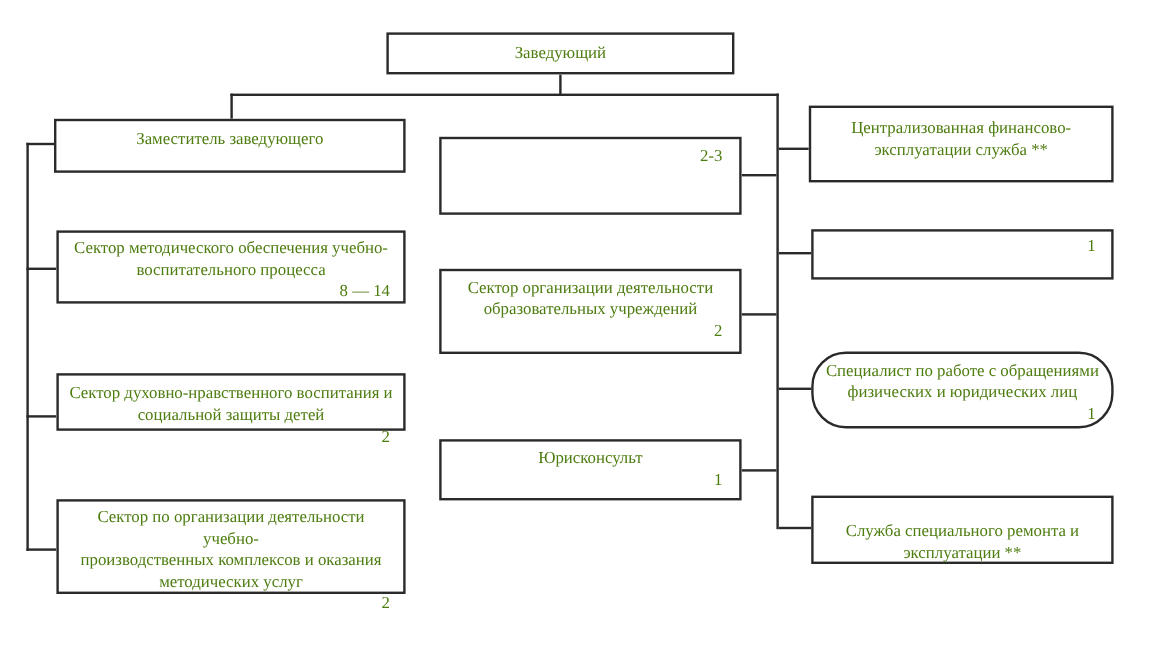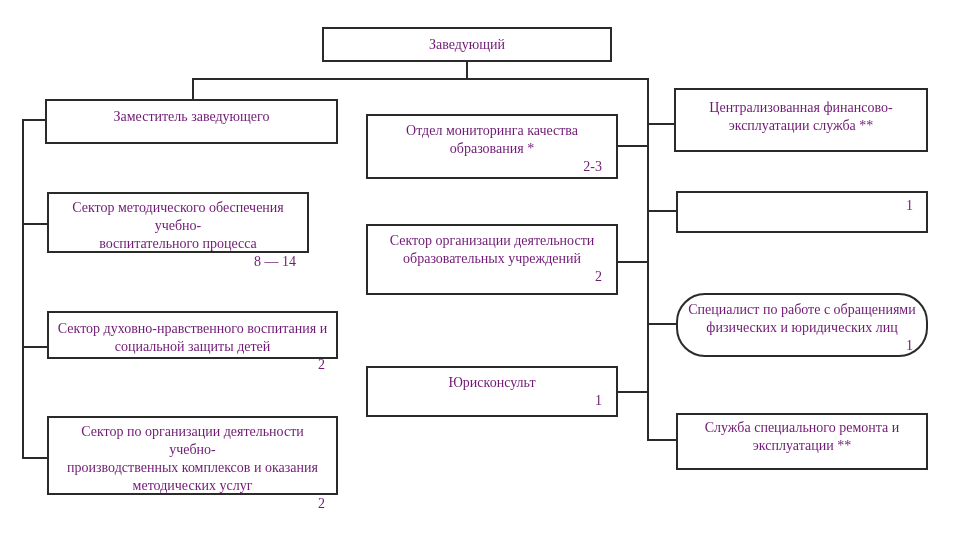--- a/index.html
+++ b/index.html
@@ -2,21 +2,21 @@
 <html><head>
 <meta charset="utf-8">
 <style>
   html, body { margin: 0; padding: 0; background: #e9e9e9; }
   .canvas {
     position: relative;
     width: 960px;
     height: 540px;
     background: #ffffff;
     font-family: "Liberation Serif", "DejaVu Serif", serif;
-    color: #701a75;
+    color: #4d7c0f;
     overflow: hidden;
   }
   .box {
     position: absolute;
     border: 2px solid #2a2a2a;
     background: #ffffff;
     box-sizing: border-box;
     font-size: 14px;
     line-height: 18px;
   }
@@ -64,42 +64,40 @@
   <div class="line" style="left:649px; top:439px; width:27px;  height:2px;"></div>
 
   <div class="box vcenter" style="left:322px; top:27px; width:290px; height:35px;">
     <div class="label">Заведующий</div>
   </div>
 
   <div class="box" style="left:45px; top:99px; width:293px; height:45px; padding-top:7px;">
     <div class="label">Заместитель заведующего</div>
   </div>
 
-  <div class="box" style="left:47px; top:192px; width:262px; height:61px; padding-top:5px;">
+  <div class="box" style="left:47px; top:192px; width:291px; height:61px; padding-top:5px;">
     <div class="label">Сектор методического обеспечения учебно-
 воспитательного процесса</div>
     <div class="count">8 — 14</div>
   </div>
 
   <div class="box" style="left:47px; top:311px; width:291px; height:48px; padding-top:7px;">
     <div class="label">Сектор духовно-нравственного воспитания и
 социальной защиты детей</div>
     <div class="count">2</div>
   </div>
 
   <div class="box" style="left:47px; top:416px; width:291px; height:79px; padding-top:5px;">
     <div class="label">Сектор по организации деятельности учебно-
 производственных комплексов и оказания
 методических услуг</div>
     <div class="count">2</div>
   </div>
 
   <div class="box" style="left:366px; top:114px; width:252px; height:65px; padding-top:6px;">
-    <div class="label">Отдел мониторинга качества
-образования *</div>
     <div class="count" style="padding-right:14px;">2-3</div>
   </div>
 
   <div class="box" style="left:366px; top:224px; width:252px; height:71px; padding-top:6px;">
     <div class="label">Сектор организации деятельности
 образовательных учреждений</div>
     <div class="count" style="padding-right:14px;">2</div>
   </div>
 
   <div class="box" style="left:366px; top:366px; width:252px; height:51px; padding-top:6px;">
@@ -115,18 +113,18 @@
   <div class="box" style="left:676px; top:191px; width:252px; height:42px; padding-top:4px;">
     <div class="count" style="padding-right:13px;">1</div>
   </div>
 
   <div class="box" style="left:676px; top:293px; width:252px; height:64px; padding-top:6px;border-radius:29px;">
     <div class="label">Специалист по работе с обращениями
 физических и юридических лиц</div>
     <div class="count" style="padding-right:13px;">1</div>
   </div>
 
-  <div class="box" style="left:676px; top:413px; width:252px; height:57px; padding-top:4px;">
+  <div class="box" style="left:676px; top:413px; width:252px; height:57px; padding-top:20px;">
     <div class="label">Служба специального ремонта и
 эксплуатации **</div>
   </div>
 
 </div>
 
 </body></html>

